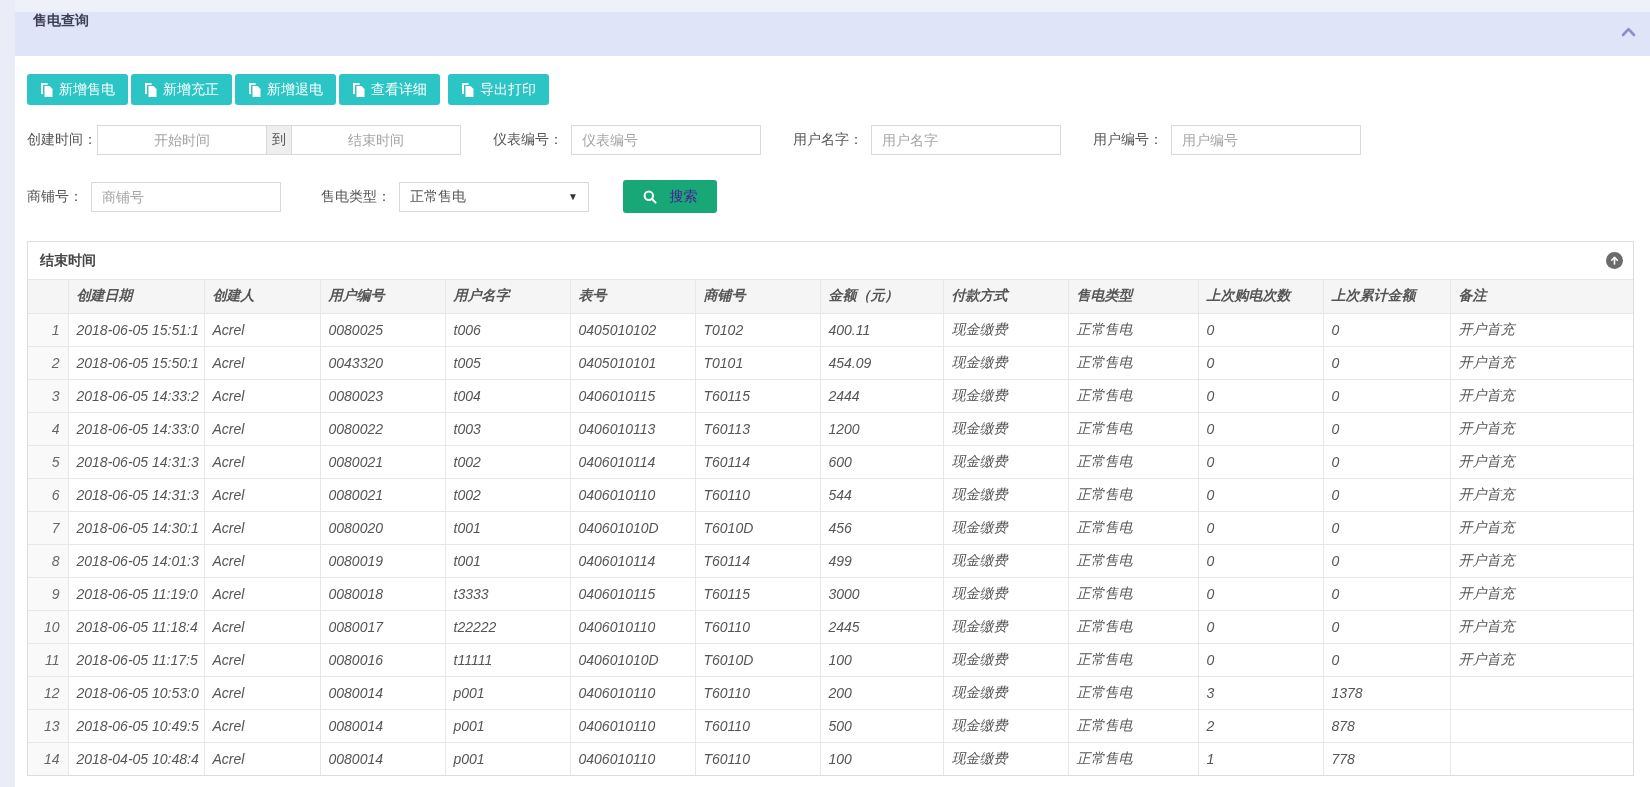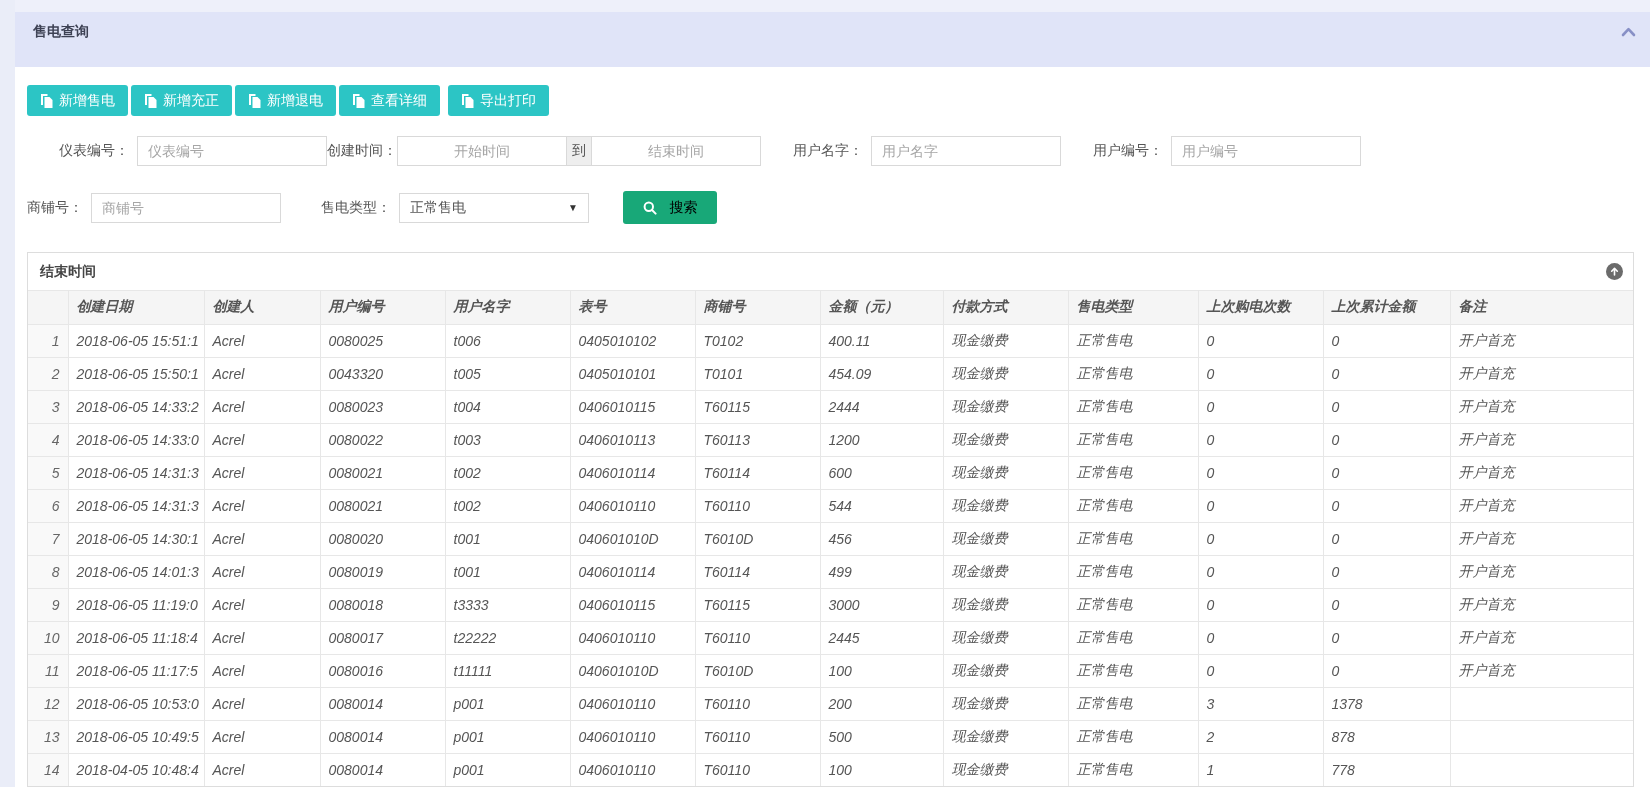--- a/index.html
+++ b/index.html
@@ -23,23 +23,22 @@
   .top-strip {
     height: 12px;
     background: #eef0fa;
   }
   
   .page-bar {
     margin-left: 15px;
     height: 40px;
     background: #e0e4f8;
     display: flex;
-    align-items: center;
     justify-content: space-between;
-    padding: 0 14px 15px 18px;
+    padding: 0 14px 4px 18px;
   }
   .page-bar .title {
     font-weight: bold;
     color: #3d4154;
     font-size: 14px;
   }
   .page-bar .chev {
     cursor: pointer;
     display: flex;
     align-items: center;
@@ -107,21 +106,21 @@
     display: flex;
     align-items: center;
     justify-content: space-between;
     padding: 0 10px;
     box-sizing: border-box;
     cursor: pointer;
   }
   .select .arrow { font-size: 10px; color: #333; }
   .search-btn {
     background: #18a878;
-    color: #000000;
+    color: #4c1d95;
     border: none;
     border-radius: 3px;
     height: 33px;
     width: 94px;
     margin-left: 34px;
     font-size: 14px;
     font-family: inherit;
     display: flex;
     align-items: center;
     justify-content: center;
@@ -232,29 +231,29 @@
     <button class="tbtn gap">
       <svg width="13" height="14" viewBox="0 0 13 14">
           <path d="M1 0h6.5v2H3v9H1z" fill="#ffffff"></path>
           <path d="M4.5 3h5l3 3v8h-8z" fill="#ffffff"></path>
         </svg>
       <span>导出打印</span>
     </button>
   </div>
 
   <div class="filter-row">
-    <div class="fgroup ml">
-      <span class="flabel">仪表编号：</span>
-      <input class="fin wide" type="text" placeholder="仪表编号" style="">
-    </div>
     <div class="fgroup">
       <span class="flabel">创建时间：</span>
       <input class="fin date" type="text" placeholder="开始时间" style="">
       <span class="addon">到</span>
       <input class="fin date" type="text" placeholder="结束时间" style="">
+    </div>
+    <div class="fgroup ml">
+      <span class="flabel">仪表编号：</span>
+      <input class="fin wide" type="text" placeholder="仪表编号" style="">
     </div>
     <div class="fgroup ml">
       <span class="flabel">用户名字：</span>
       <input class="fin wide" type="text" placeholder="用户名字" style="">
     </div>
     <div class="fgroup ml">
       <span class="flabel">用户编号：</span>
       <input class="fin wide" type="text" placeholder="用户编号" style="">
     </div>
   </div>

